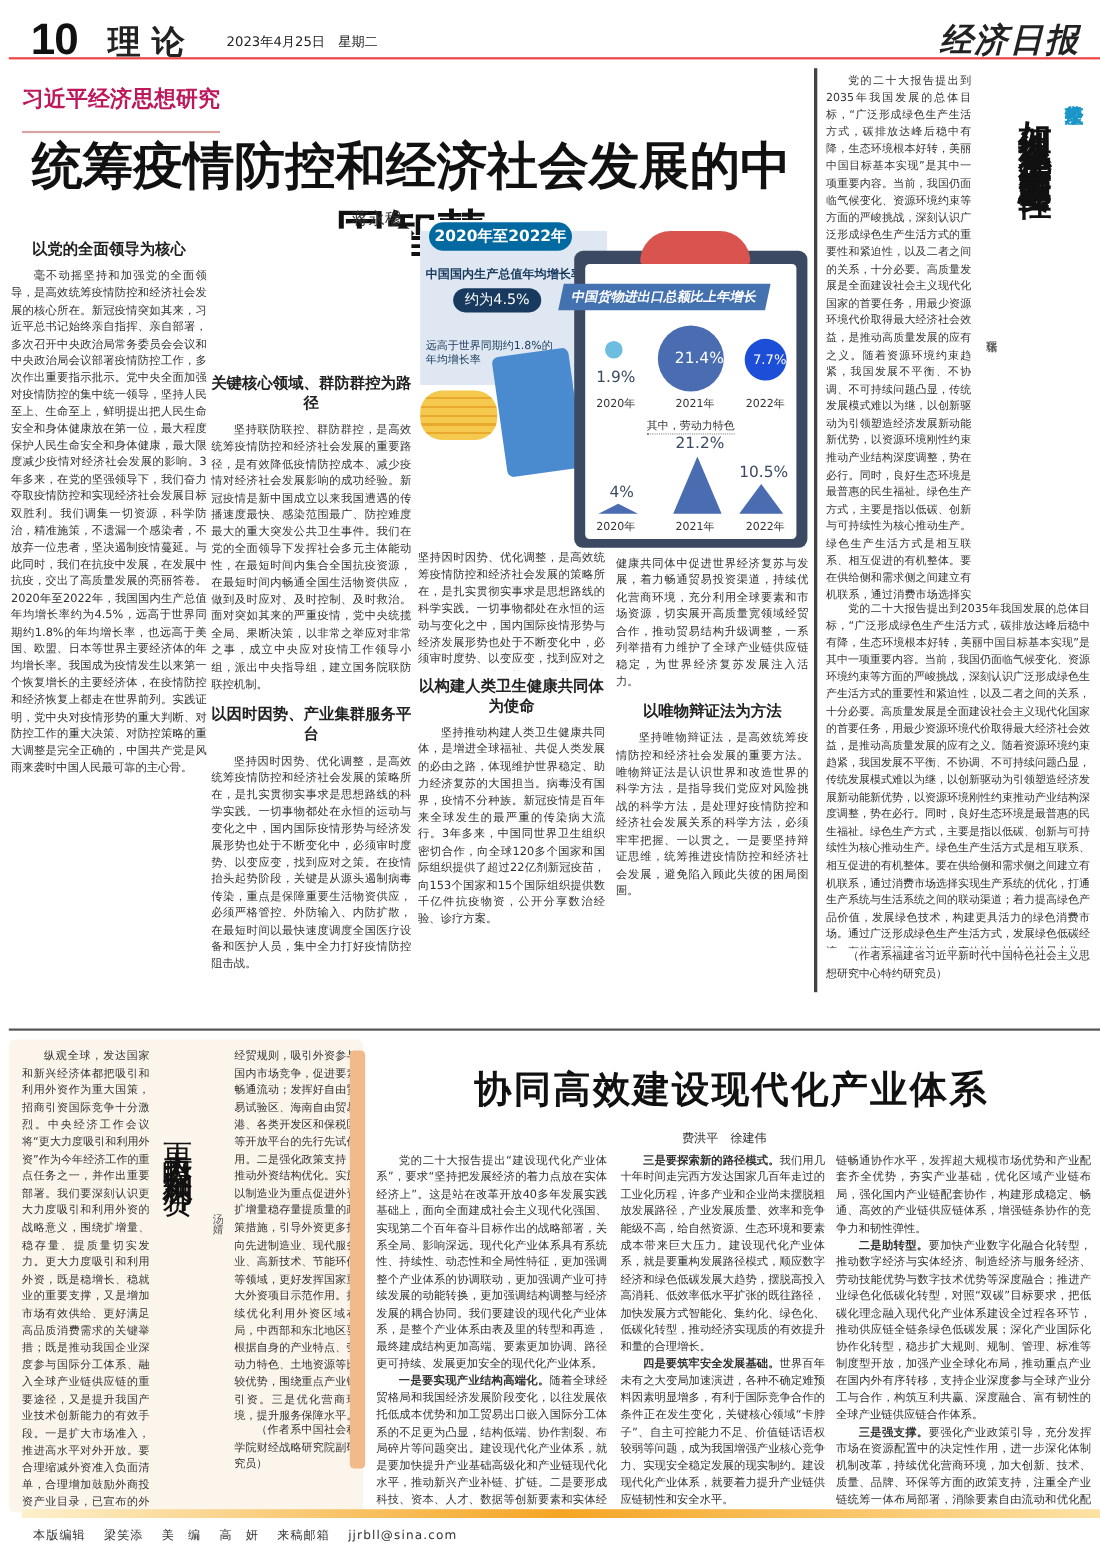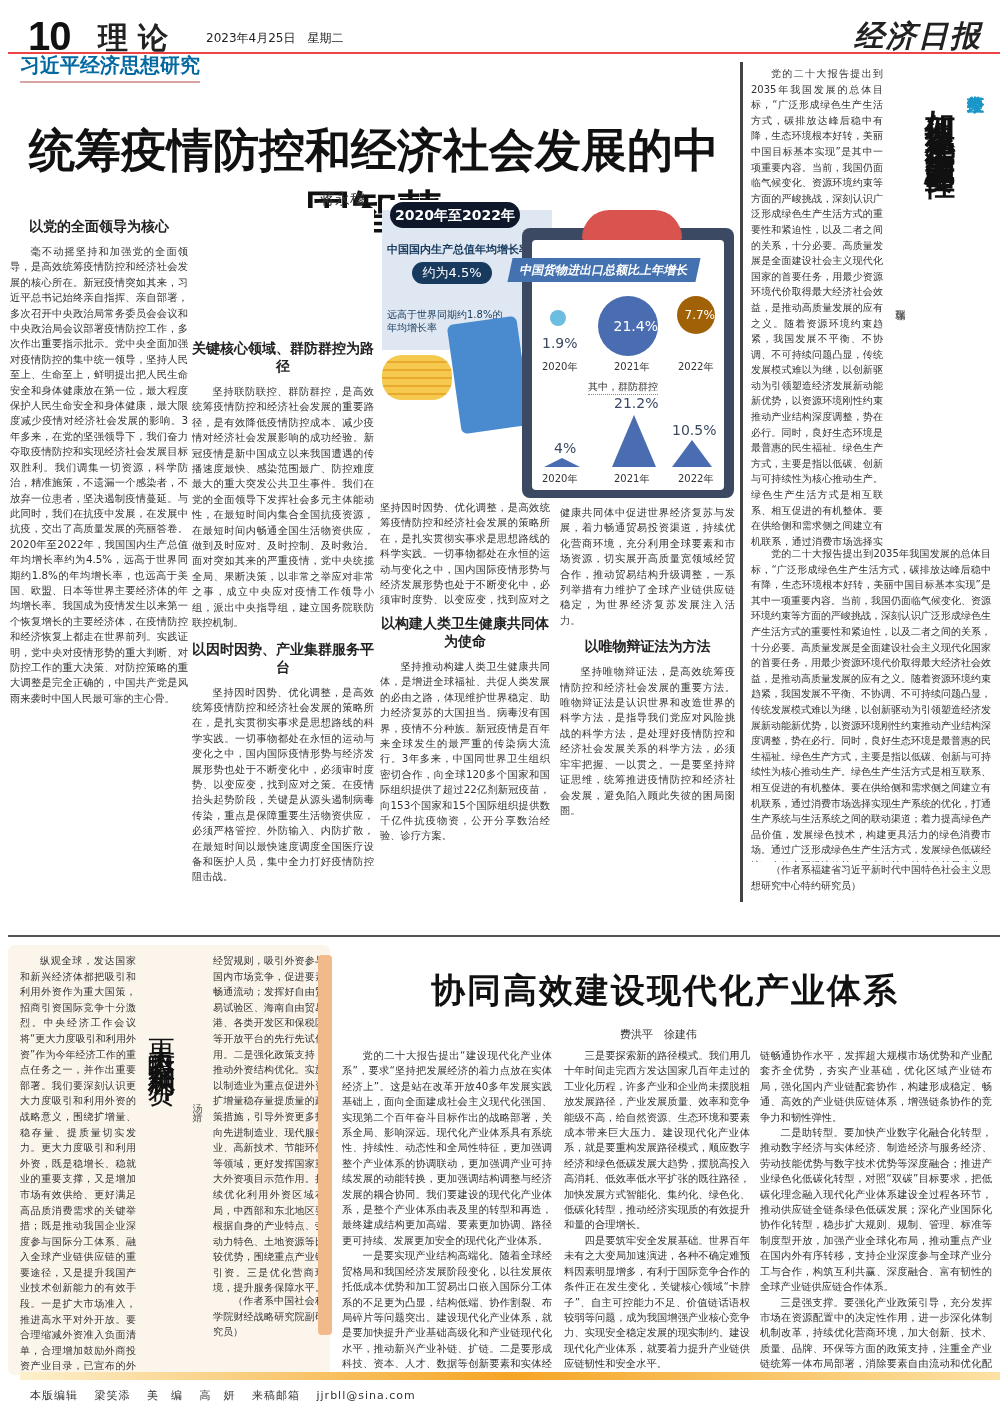--- a/index.html
+++ b/index.html
@@ -2,29 +2,29 @@
 <html><head>
 <meta charset="utf-8">
 <style>
 *{box-sizing:border-box;margin:0;padding:0}
 body{width:1000px;height:1417px;background:#fff;font-family:"DejaVu Sans",sans-serif;color:#222;position:relative;overflow:hidden}
 .mast{position:absolute;left:8px;top:8px;width:992px;height:46px;border-bottom:2px solid #ef4444}
 .pg-num{position:absolute;left:20px;top:6px;font:bold 40px "Liberation Sans",sans-serif;color:#111;letter-spacing:-1px}
 .pg-sec{position:absolute;left:90px;top:10px;font:bold 30px "DejaVu Serif",serif;letter-spacing:10px}
 .pg-date{position:absolute;left:198px;top:22px;font-size:12px}
 .logo{position:absolute;right:18px;top:8px;font:italic bold 30px "DejaVu Serif",serif;letter-spacing:2px}
-.col-tag{position:absolute;left:20px;top:52px;font:bold 20px "DejaVu Sans",sans-serif;color:#0369a1;border-bottom:2px solid #d7a3a3;padding-bottom:2px}
+.col-tag{position:absolute;left:20px;top:76px;font:bold 20px "DejaVu Sans",sans-serif;color:#be185d;border-bottom:2px solid #d7a3a3;padding-bottom:16px}
 .h1{position:absolute;left:14px;top:120px;width:720px;font:bold 46px "DejaVu Sans",sans-serif;color:#111;text-align:center;letter-spacing:0}
 .author{position:absolute;left:320px;top:190px;font-size:15px;color:#333}
 .txt{font-size:10.3px;line-height:15.4px;color:#333;text-align:justify;text-indent:2em}
 .sub{font:bold 14px "DejaVu Sans",sans-serif;text-align:center;margin:10px 0 8px;color:#222}
 .col{position:absolute;overflow:hidden}
 .info{position:absolute;left:382px;top:200px;width:356px;height:300px;background:#fff}
 .info-left{position:absolute;left:0;top:10px;width:170px;height:140px;background:#dfe8f2}
-.info-title{position:absolute;left:8px;top:2px;width:130px;height:26px;background:#0f172a;color:#fff;border-radius:13px;font:bold 14px "DejaVu Sans",sans-serif;text-align:center;line-height:26px}
+.info-title{position:absolute;left:8px;top:2px;width:130px;height:26px;background:#0369a1;color:#fff;border-radius:13px;font:bold 14px "DejaVu Sans",sans-serif;text-align:center;line-height:26px}
 .info-gdp{position:absolute;left:5px;top:42px;font-size:11px;color:#173a5e;font-weight:bold}
 .info-pill{position:absolute;left:30px;top:62px;width:80px;height:22px;background:#173a5e;color:#fff;border-radius:11px;font-size:13px;text-align:center;line-height:22px}
 .info-world{position:absolute;left:5px;top:108px;font-size:10px;color:#173a5e;width:120px;line-height:13px}
 .clip{position:absolute;left:140px;top:28px;width:212px;height:270px;background:#3b4a62;border-radius:8px}
 .clip-top{position:absolute;left:200px;top:10px;width:100px;height:30px;background:#d9534f;border-radius:50px 50px 4px 4px}
 .clip-inner{position:absolute;left:150px;top:40px;width:192px;height:250px;background:#fff;border-radius:4px}
 .clip-banner{position:absolute;left:128px;top:58px;width:188px;height:24px;background:#4472b0;color:#fff;font:bold 12px "DejaVu Sans",sans-serif;line-height:24px;text-align:center;transform:skewX(-12deg)}
 .bub{position:absolute;border-radius:50%;color:#fff;text-align:right;font-size:14px}
 .yr{position:absolute;font-size:10px;color:#333}
 .pct{position:absolute;color:#3b4a62;font-size:14px}
@@ -34,21 +34,21 @@
 .rside{position:absolute;left:740px;top:62px;width:252px;height:840px;border-left:3px solid #444}
 .vt{position:absolute;writing-mode:vertical-rl;font:bold 30px "DejaVu Sans",sans-serif;color:#111;letter-spacing:4px}
 .vt-tag{position:absolute;writing-mode:vertical-rl;font:bold 17px "DejaVu Sans",sans-serif;color:#1a96c8;border-left:2px solid #1a96c8;padding-left:2px}
 .vt-au{position:absolute;writing-mode:vertical-rl;font-size:10px;color:#555}
 .sep{position:absolute;left:8px;top:935px;width:992px;border-top:2px solid #555}
 .bl{position:absolute;left:8px;top:945px;width:322px;height:430px;background:#fbf5ec;border-radius:6px}
 .bl-stripe{position:absolute;left:318px;top:955px;width:14px;height:380px;background:#f2b98a;border-radius:4px}
 .wave{position:absolute;left:20px;top:1372px;width:980px;height:8px;background:linear-gradient(90deg,#fdf0cc,#f5a524,#fde2a5)}
 .h2{position:absolute;left:340px;top:968px;width:650px;text-align:center;font:bold 34px "DejaVu Serif",serif;color:#111;letter-spacing:2px}
 .foot{position:absolute;left:30px;top:1388px;font-size:11px;color:#333;letter-spacing:1px}
-.bold-in{font-weight:normal}
+.bold-in{font-weight:bold}
 </style>
 </head>
 <body>
 
 <div class="mast">
   <span class="pg-num">10</span>
   <span class="pg-sec">理论</span>
   <span class="pg-date">2023年4月25日　星期二</span>
   <span class="logo">经济日报</span>
 </div>
@@ -98,25 +98,25 @@
   <div class="coins"></div>
   <div class="calc"></div>
   <div class="clip"></div>
   <div class="clip-top"></div>
   <div class="clip-inner"></div>
   <div class="clip-banner">中国货物进出口总额比上年增长</div>
 
   <div class="bub" style="left:168px;top:110px;width:16px;height:16px;background:#6cbde0"></div>
   <div class="pct" style="left:160px;top:135px">1.9%</div>
   <div class="bub" style="left:216px;top:96px;width:60px;height:60px;line-height:60px;background:#4a6cb0">21.4%</div>
-  <div class="bub" style="left:295px;top:96px;width:38px;height:38px;line-height:38px;font-size:12px;background:#a16207">7.7%</div>
+  <div class="bub" style="left:295px;top:108px;width:38px;height:38px;line-height:38px;font-size:12px;background:#1d4ed8">7.7%</div>
   <div class="yr" style="left:160px;top:160px">2020年</div>
   <div class="yr" style="left:232px;top:160px">2021年</div>
   <div class="yr" style="left:296px;top:160px">2022年</div>
-  <div class="yr" style="left:206px;top:180px;border-bottom:1px dotted #888">其中，群防群控</div>
+  <div class="yr" style="left:206px;top:180px;border-bottom:1px dotted #888">其中，劳动力特色</div>
 
   <div class="pct" style="left:232px;top:195px">21.2%</div>
   <div class="tri" style="left:230px;top:215px;border-left-width:22px;border-right-width:22px;border-bottom-width:52px"></div>
   <div class="pct" style="left:172px;top:240px">4%</div>
   <div class="tri" style="left:162px;top:258px;border-left-width:18px;border-right-width:18px;border-bottom-width:9px"></div>
   <div class="pct" style="left:290px;top:222px">10.5%</div>
   <div class="tri" style="left:290px;top:240px;border-left-width:20px;border-right-width:20px;border-bottom-width:27px"></div>
   <div class="yr" style="left:160px;top:272px">2020年</div>
   <div class="yr" style="left:232px;top:272px">2021年</div>
   <div class="yr" style="left:296px;top:272px">2022年</div>

